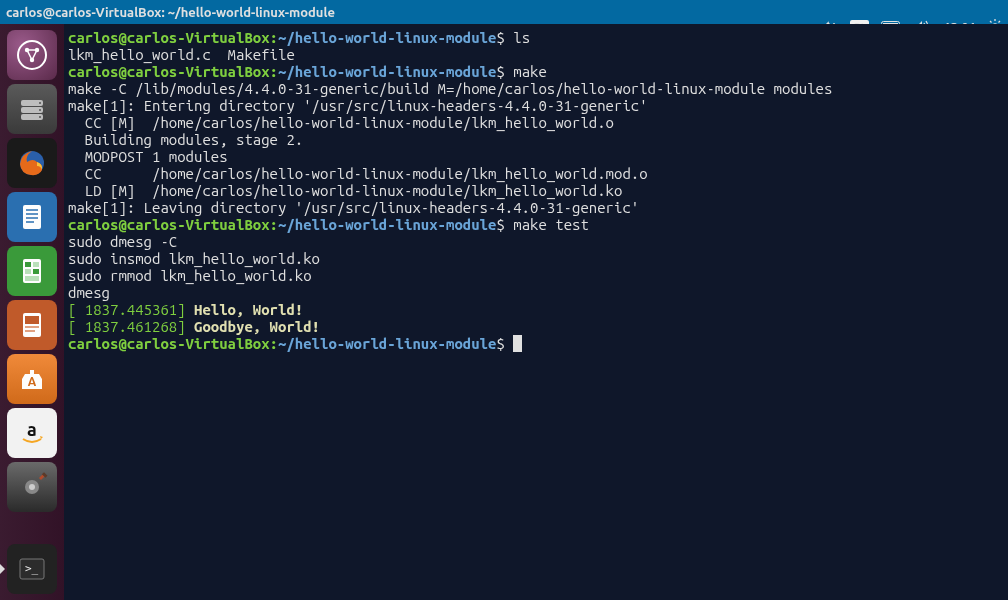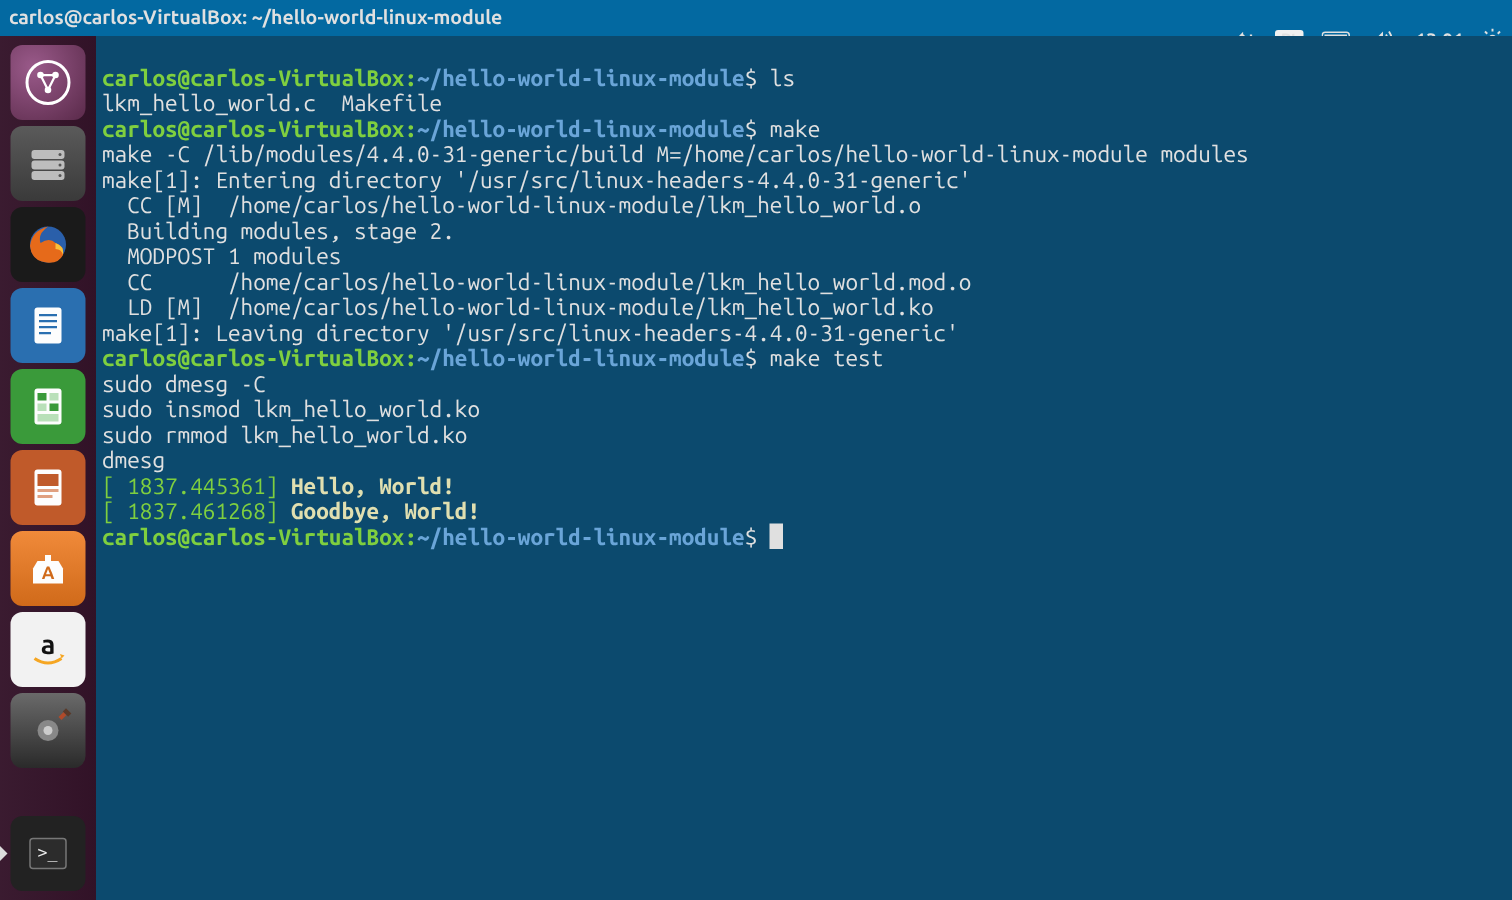--- a/index.html
+++ b/index.html
@@ -66,26 +66,26 @@
   .tile-software{ background: linear-gradient(#f08a3a,#d06a1a); }
   .tile-amazon  { background: #f2f2f2; }
   .tile-settings{ background: linear-gradient(#6a6a6a,#2a2a2a); }
   .tile-terminal{ background: #222; }
 
   .tile svg { width: 34px; height: 34px; }
 
   
   .terminal {
     flex: 1;
-    background: #0c4a6e;
+    background: #0f172a;
     color: #e0e0e0;
     font-family: "Ubuntu Mono", "DejaVu Sans Mono", monospace;
     font-size: 15px;
     line-height: 17px;
-    padding: 19px 4px;
+    padding: 5px 4px;
     white-space: pre;
     overflow: hidden;
   }
   .prompt-user { color: #7fcf3f; font-weight: bold; }
   .prompt-path { color: #6aa5d8; font-weight: bold; }
   .prompt-dollar { color: #e0e0e0; }
   .dmesg-time { color: #7fcf3f; }
   .dmesg-msg { color: #e0dfb0; font-weight: bold; }
   .cursor { background: #e0e0e0; color: #e0e0e0; }
 

